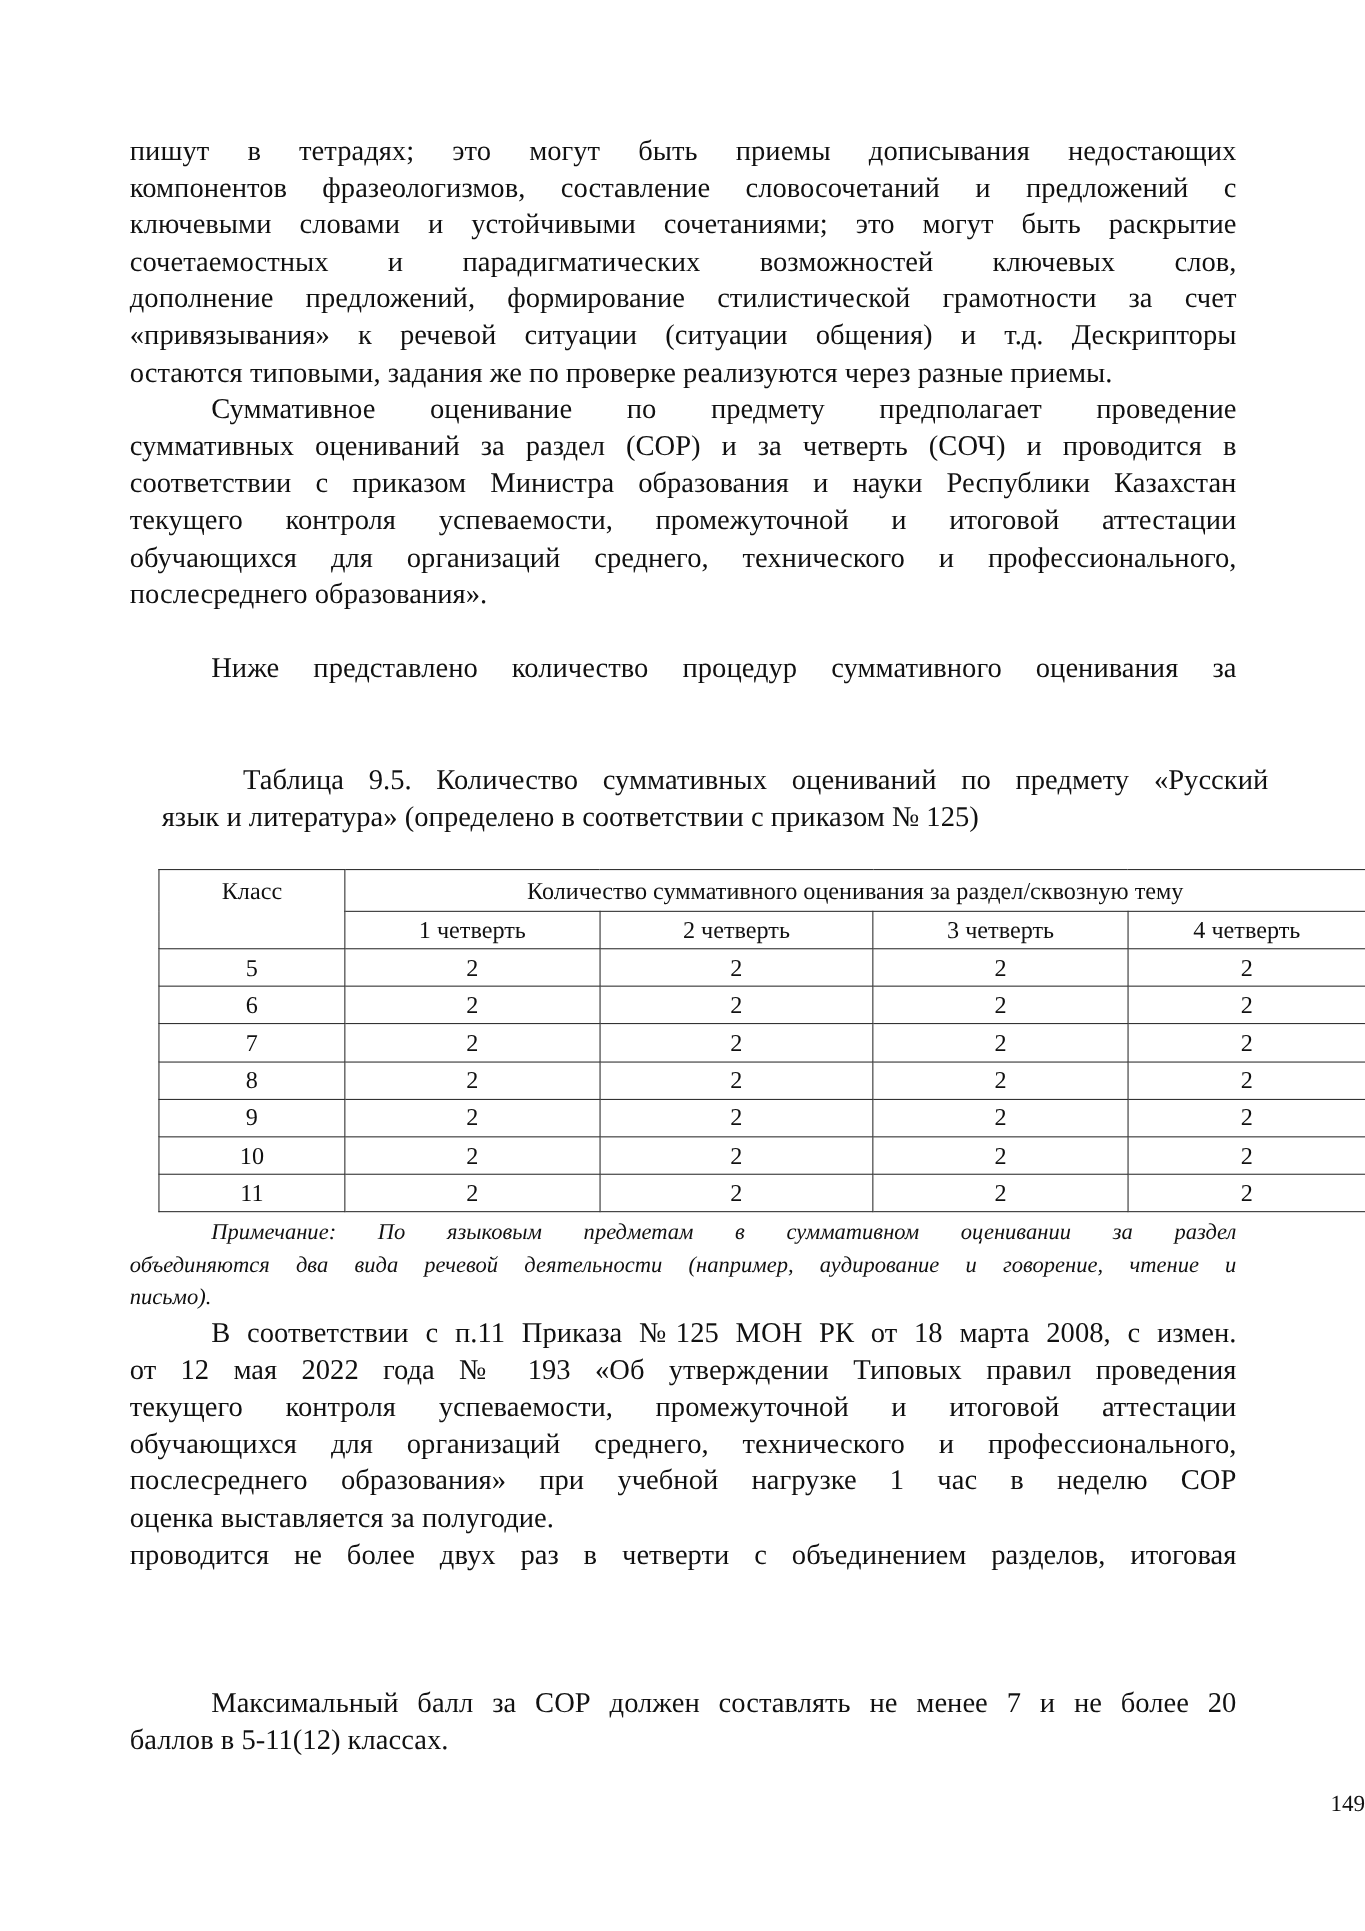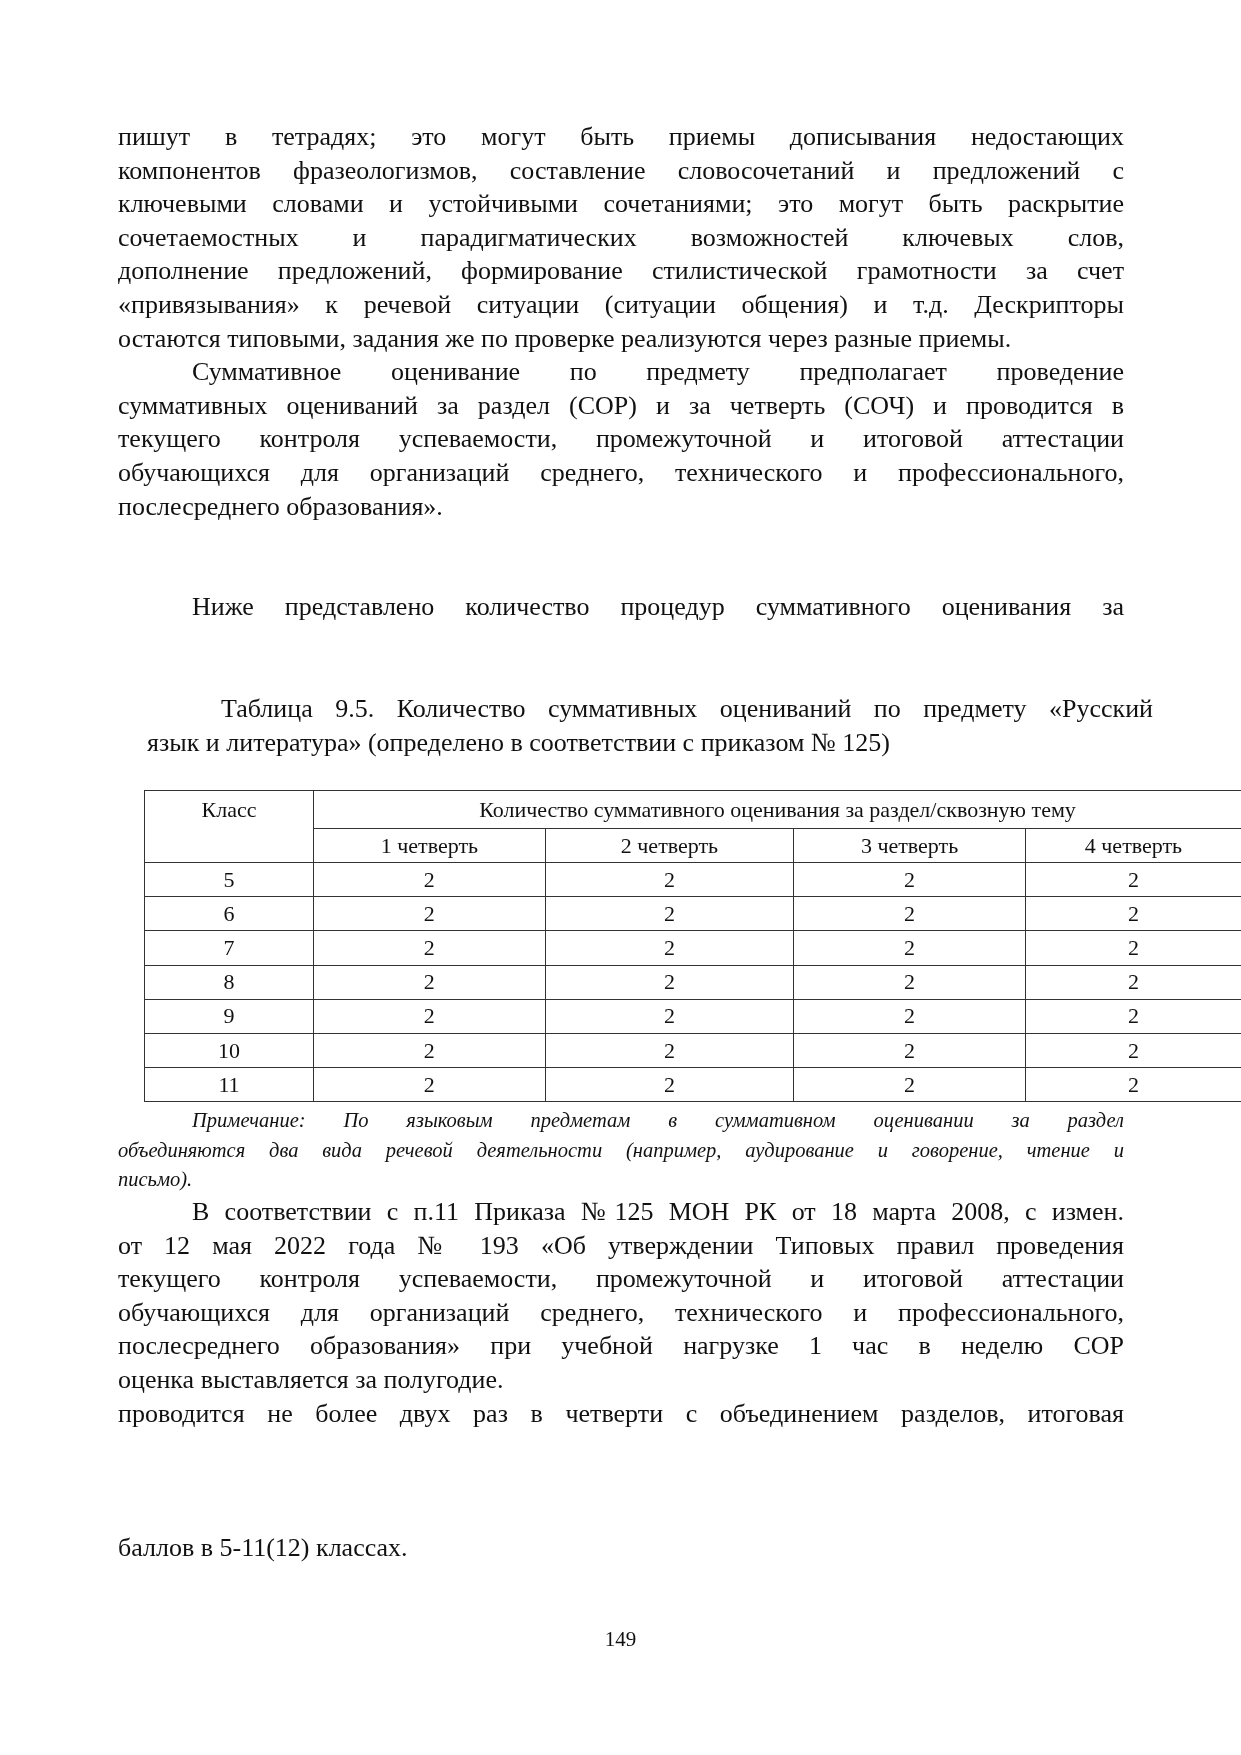--- a/index.html
+++ b/index.html
@@ -12,40 +12,41 @@
   .line.last { text-align-last: left; }
   .line.indent { padding-left: 74px; }
   .note .line { font-size: 20.5px; height: 29.5px; line-height: 29.5px; font-style: italic; }
   table.t { position: absolute; left: 144px; top: 790px; width: 1098px; border-collapse: collapse;
             font-family: "Liberation Serif", "DejaVu Serif", serif; font-size: 22px; color: #111; }
   table.t td { border: 1.6px solid #333333; text-align: center; padding: 0; line-height: 22px; }
   table.t tr.h1 td { height: 37px; vertical-align: middle; }
   table.t tr.h1 td.klass { vertical-align: top; padding-top: 8px; }
   table.t tr.h2 td { height: 33px; }
   table.t tr.r td { height: 33.2px; }
-  .pagenum { position: absolute; left: 0; width: 1241px; top: 1626px; text-align: center; font-size: 21px; line-height: 26px; }
+  .pagenum { position: absolute; left: 0; width: 1241px; top: 1626px; text-align: right; font-size: 21px; line-height: 26px; }
 </style>
 </head>
 <body>
 
 <div class="page">
 
   <div class="block" style="top:120px;">
     <span class="line">пишут в тетрадях; это могут быть приемы дописывания недостающих</span>
     <span class="line">компонентов фразеологизмов, составление словосочетаний и предложений с</span>
     <span class="line">ключевыми словами и устойчивыми сочетаниями; это могут быть раскрытие</span>
     <span class="line">сочетаемостных и парадигматических возможностей ключевых слов,</span>
     <span class="line">дополнение предложений, формирование стилистической грамотности за счет</span>
     <span class="line">«привязывания» к речевой ситуации (ситуации общения) и т.д. Дескрипторы</span>
     <span class="line last">остаются типовыми, задания же по проверке реализуются через разные приемы.</span>
   </div>
 
   <div class="block" style="top:355.2px;">
     <span class="line indent">Суммативное оценивание по предмету предполагает проведение</span>
     <span class="line">суммативных оцениваний за раздел (СОР) и за четверть (СОЧ) и проводится в</span>
+    <span class="line">соответствии с приказом Министра образования и науки Республики Казахстан</span>
     <span class="line">текущего контроля успеваемости, промежуточной и итоговой аттестации</span>
     <span class="line">обучающихся для организаций среднего, технического и профессионального,</span>
     <span class="line last">послесреднего образования».</span>
   </div>
 
   <div class="block" style="top:590.4px;">
     <span class="line indent">Ниже представлено количество процедур суммативного оценивания за</span>
   </div>
 
   <div class="block" style="top:692px;margin-left:29px;">
@@ -135,17 +136,18 @@
     <span class="line">от 12 мая 2022 года № 193 «Об утверждении Типовых правил проведения</span>
     <span class="line">текущего контроля успеваемости, промежуточной и итоговой аттестации</span>
     <span class="line">обучающихся для организаций среднего, технического и профессионального,</span>
     <span class="line">послесреднего образования» при учебной нагрузке 1 час в неделю СОР</span>
     <span class="line last">оценка выставляется за полугодие.</span>
     <span class="line">проводится не более двух раз в четверти с объединением разделов, итоговая</span>
   </div>
 
 
   <div class="block" style="top:1531px;">
+    <span class="line indent">Максимальный балл за СОР должен составлять не менее 7 и не более 20</span>
     <span class="line last">баллов в 5-11(12) классах.</span>
   </div>
 
   <div class="pagenum">149</div>
 </div>
 
 </body></html>

